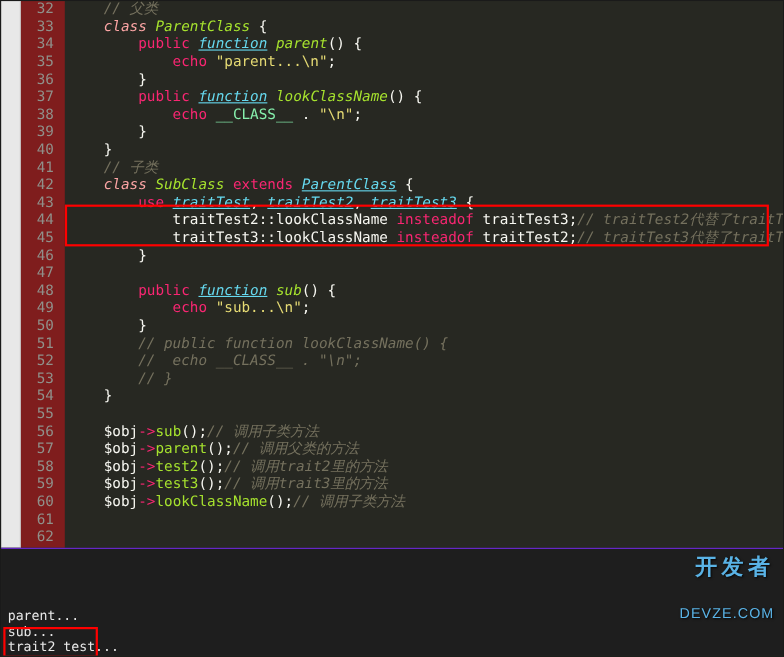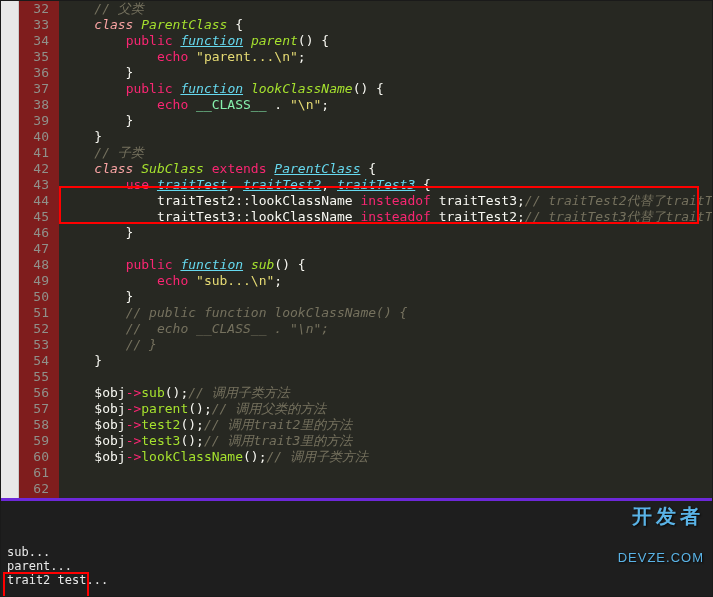--- a/index.html
+++ b/index.html
@@ -66,22 +66,22 @@
   left: 58px;
   top: 185px;
   width: 640px;
   height: 38px;
   pointer-events: none;
 }
 .output-pane {
   background: #1e1e1e;
   color: #e8e8e8;
   height: 99px;
-  border-top: 3px solid #6d28d9;
-  padding: 2px 6px;
+  border-top: 1px solid #6d28d9;
+  padding: 12px 6px;
   font-size: 12px;
   line-height: 14px;
   white-space: pre;
   position: relative;
 }
 .red-box2 {
   position: absolute;
   border: 2px solid #ff0000;
   left: 2px;
   top: 71px;
@@ -183,13 +183,13 @@
     </div>
   <div class="red-box1"></div>
 </div>
 
 <div class="output-pane" id="output">
   <div class="red-box2"></div>
   <div class="watermark">
     <div class="wc1">开发者</div>
     <div class="wc2">DEVZE.COM</div>
   </div>
-<div>sub...</div><div>parent...</div><div>trait2 test...</div></div>
+<div>parent...</div><div>sub...</div><div>trait2 test...</div></div>
 
 </body></html>

